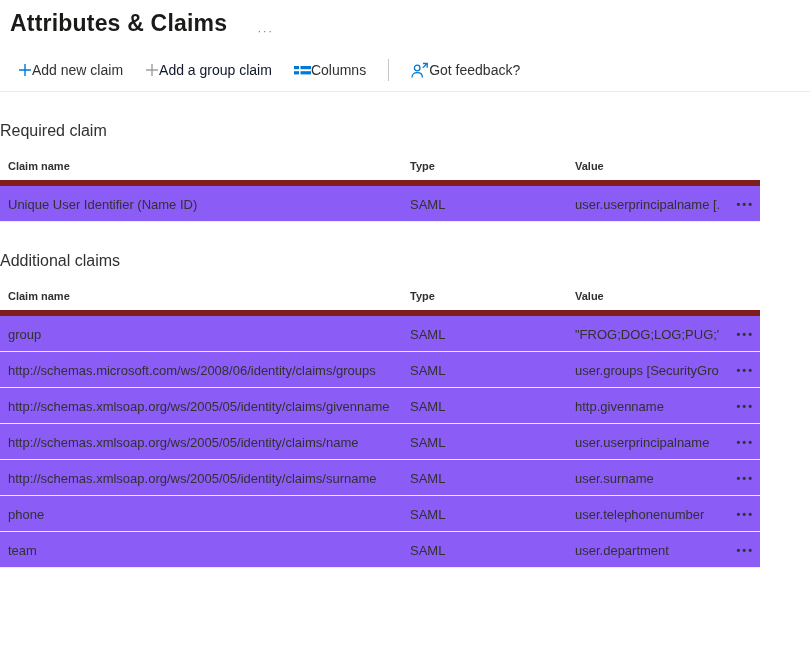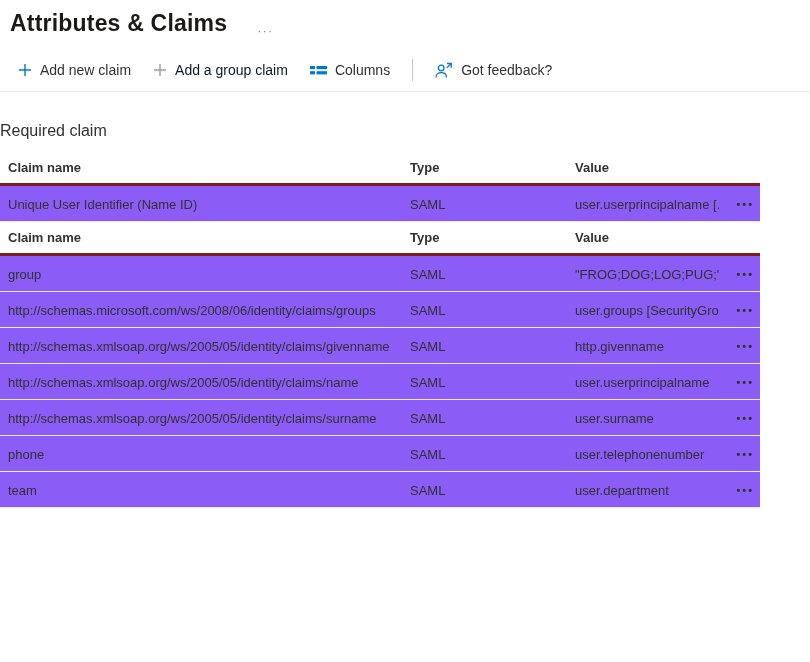--- a/index.html
+++ b/index.html
@@ -7,36 +7,36 @@
   .page { width: 810px; min-height: 662px; background: #fff; }
 
   
   .title-row { display: flex; align-items: flex-end; padding: 10px 0 0 10px; }
   .page-title { font-size: 23px; font-weight: 700; color: #1b1a19; letter-spacing: 0.2px; }
   .title-menu { margin-left: 30px; color: #8a8886; font-size: 13px; letter-spacing: 1px; background: none; border: none; cursor: pointer; line-height: 1; }
 
   
   .toolbar-wrap { margin-top: 22px; border-bottom: 1px solid #edebe9; width: 810px; }
   .toolbar { display: flex; align-items: center; gap: 22px; padding: 0 0 10px 18px; height: 32px; }
-  .tb-item { display: flex; align-items: center; gap: 8px; background: none; border: none; cursor: pointer; font-family: inherit; font-size: 14px; color: #323130; padding: 0; text-align: right; }
+  .tb-item { display: flex; align-items: center; gap: 0; background: none; border: none; cursor: pointer; font-family: inherit; font-size: 14px; color: #323130; padding: 0; text-align: right; }
   .tb-item .ic { display: inline-flex; color: #0078d4; }
   .tb-item.disabled { color: #0f172a; cursor: default; }
   .tb-item.disabled .ic { color: #a19f9d; }
   .tb-divider { width: 1px; height: 22px; background: #c8c6c4; }
 
   
   .section { width: 760px; }
   .section-heading { font-size: 16px; font-weight: 400; color: #323130; margin: 30px 0 12px 0; }
 
   table { border-collapse: collapse; table-layout: fixed; width: 760px; }
   col.c-name { width: 402px; }
   col.c-type { width: 165px; }
   col.c-value { width: 152px; }
   col.c-menu { width: 41px; }
-  th { text-align: left; font-size: 13px; font-weight: 700; color: #323130; padding: 8px 8px 8px 8px; border-bottom: 3px solid #7f1d1d; white-space: nowrap; overflow: hidden; }
+  th { text-align: left; font-size: 11px; font-weight: 700; color: #323130; padding: 8px 8px 8px 8px; border-bottom: 6px solid #7f1d1d; white-space: nowrap; overflow: hidden; }
   td { font-size: 13px; color: #323130; padding: 10px 8px 9px 8px; border-bottom: 1px solid #edebe9; white-space: nowrap; overflow: hidden; }
   td.menu-cell { text-align: right; padding-right: 4px; }
   .row-menu { background: none; border: none; cursor: pointer; color: #323130; font-size: 11px; font-weight: 700; letter-spacing: 2px; line-height: 1; padding: 2px; }
   tbody tr { background: #8b5cf6; }
 </style>
 </head>
 <body>
 
 <div class="page">
 
@@ -117,20 +117,21 @@
           <td>Unique User Identifier (Name ID)</td>
           <td>SAML</td>
           <td>user.userprincipalname [...</td>
           <td class="menu-cell"><button class="row-menu">•••</button></td>
         </tr>
       </tbody>
     </table>
   </div>
 
   <div class="section">
+    <h2 class="section-heading">Additional claims</h2>
     <table>
       <colgroup>
           <col class="c-name">
           <col class="c-type">
           <col class="c-value">
           <col class="c-menu">
         </colgroup>
       <thead>
         <tr>
           <th>Claim name</th>

